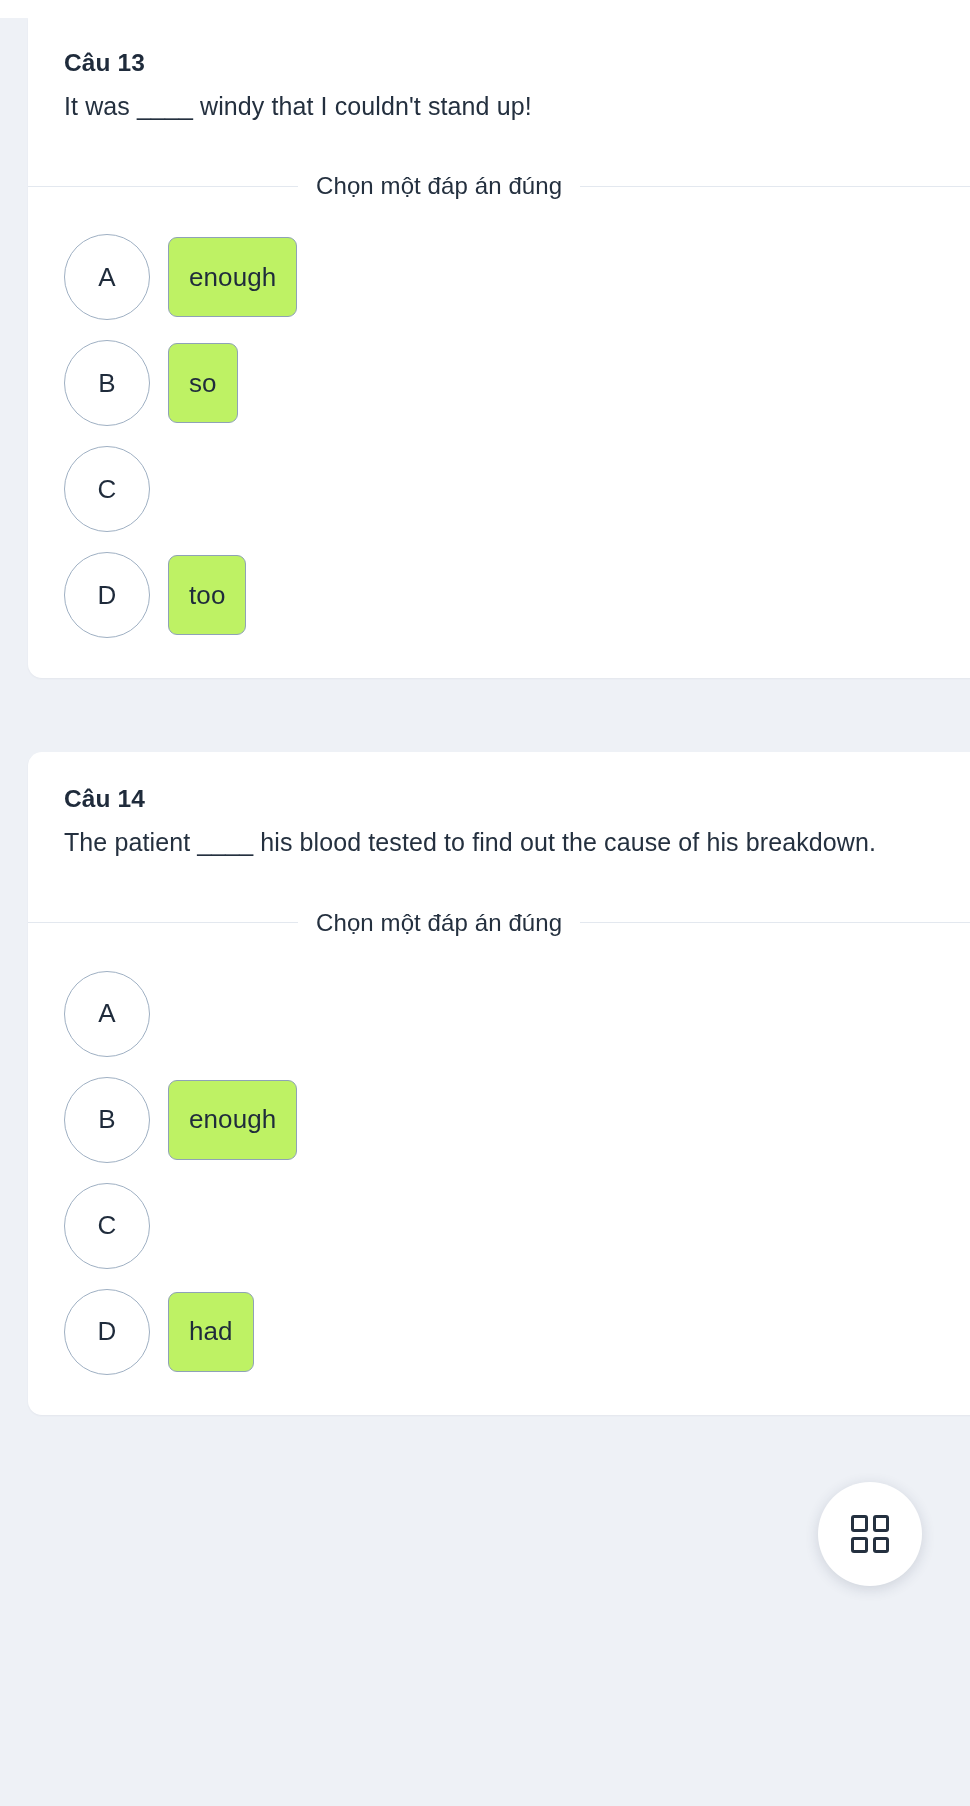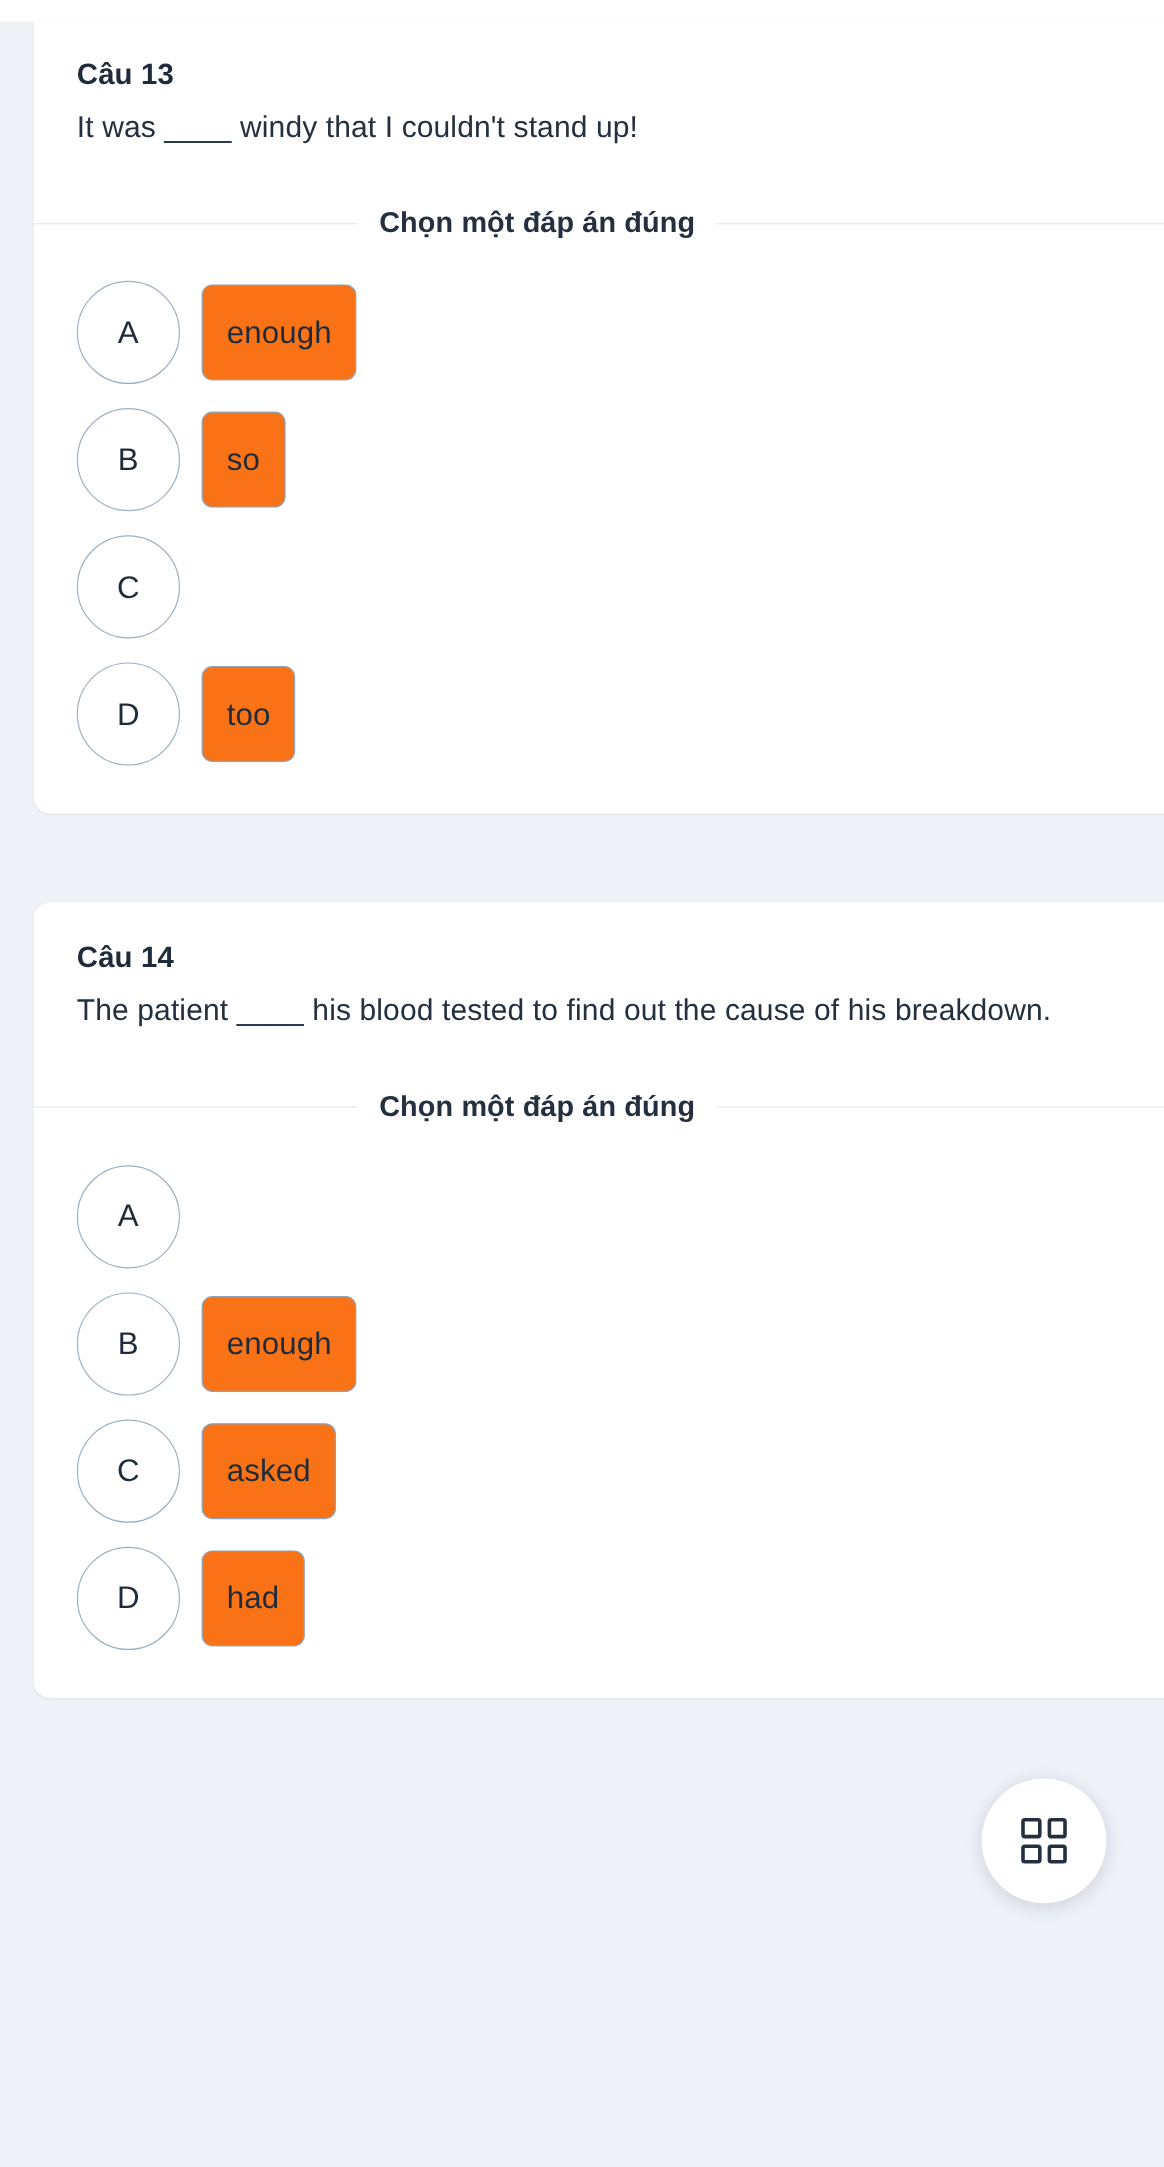--- a/index.html
+++ b/index.html
@@ -84,21 +84,21 @@
   .divider-line {
     height: 1px;
     background: #e3e8ef;
     flex: 0 0 auto;
   }
   .divider-line.left  { width: 270px; }
   .divider-line.right { flex: 1 1 auto; }
 
   .divider-label {
     font-size: 24px;
-    font-weight: bold;
+    font-weight: normal;
     color: #24303f;
     white-space: nowrap;
     letter-spacing: 0.1px;
   }
 
   .options {
     margin-top: 34px;
     display: flex;
     flex-direction: column;
     gap: 20px;
@@ -123,21 +123,21 @@
     font-size: 26px;
     color: #1f2b3b;
     letter-spacing: 0.2px;
     cursor: pointer;
   }
 
   .option-value {
     min-height: 80px;
     border: 1px solid #8fa2b7;
     border-radius: 9px;
-    background: #f97316;
+    background: #bef264;
     display: flex;
     align-items: center;
     justify-content: center;
     padding: 0 20px;
     font-size: 26px;
     color: #1f2b3b;
     letter-spacing: 0.1px;
     cursor: pointer;
   }
 
@@ -227,21 +227,20 @@
       <div class="options">
         <div class="option-row">
           <div class="option-letter">A</div>
         </div>
         <div class="option-row">
           <div class="option-letter">B</div>
           <div class="option-value">enough</div>
         </div>
         <div class="option-row">
           <div class="option-letter">C</div>
-          <div class="option-value">asked</div>
         </div>
         <div class="option-row">
           <div class="option-letter">D</div>
           <div class="option-value">had</div>
         </div>
       </div>
     </div>
 
     <div class="bottom-pad"></div>
   </div>

